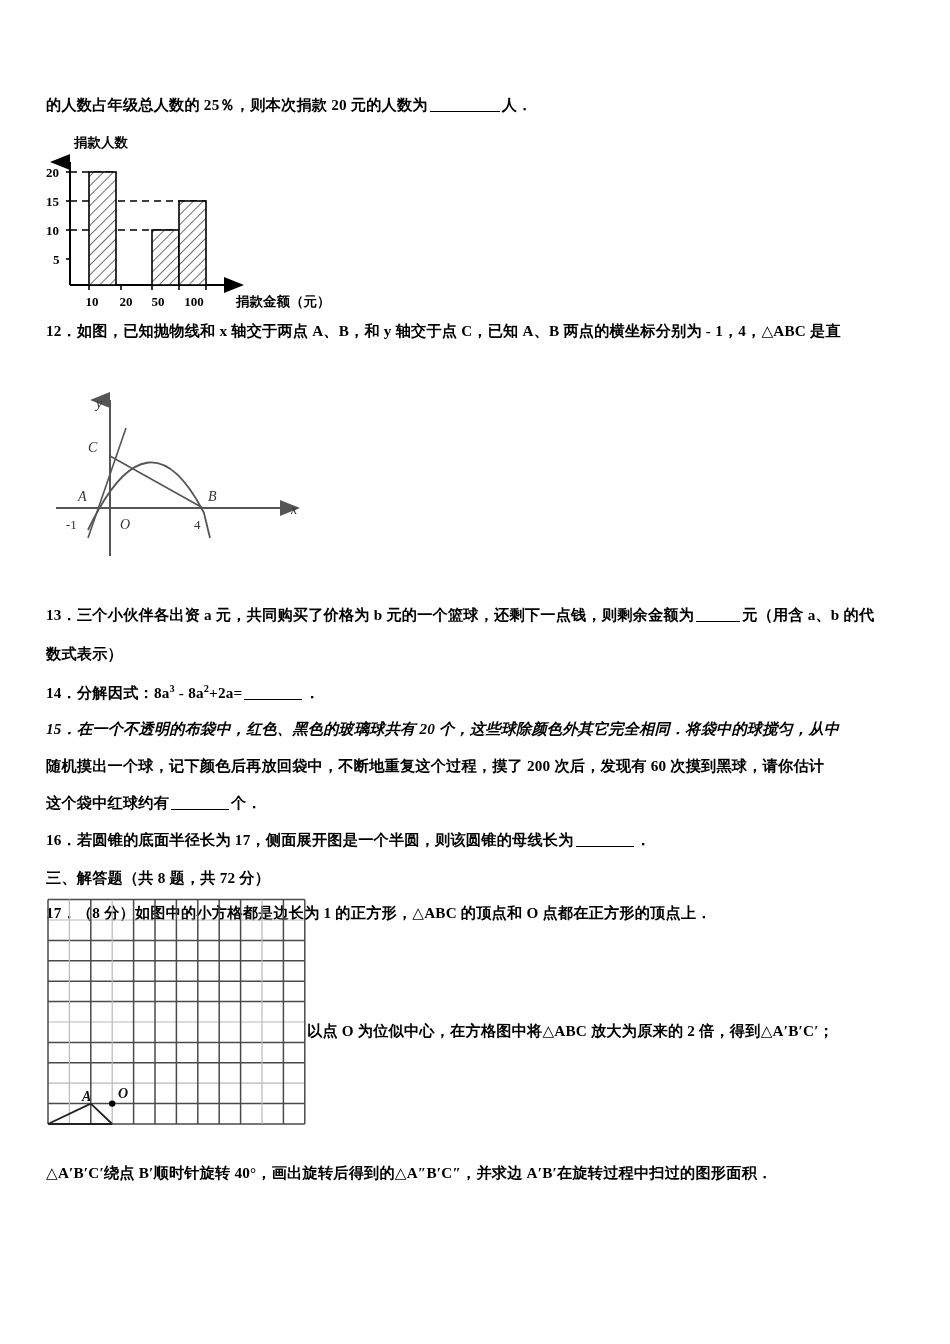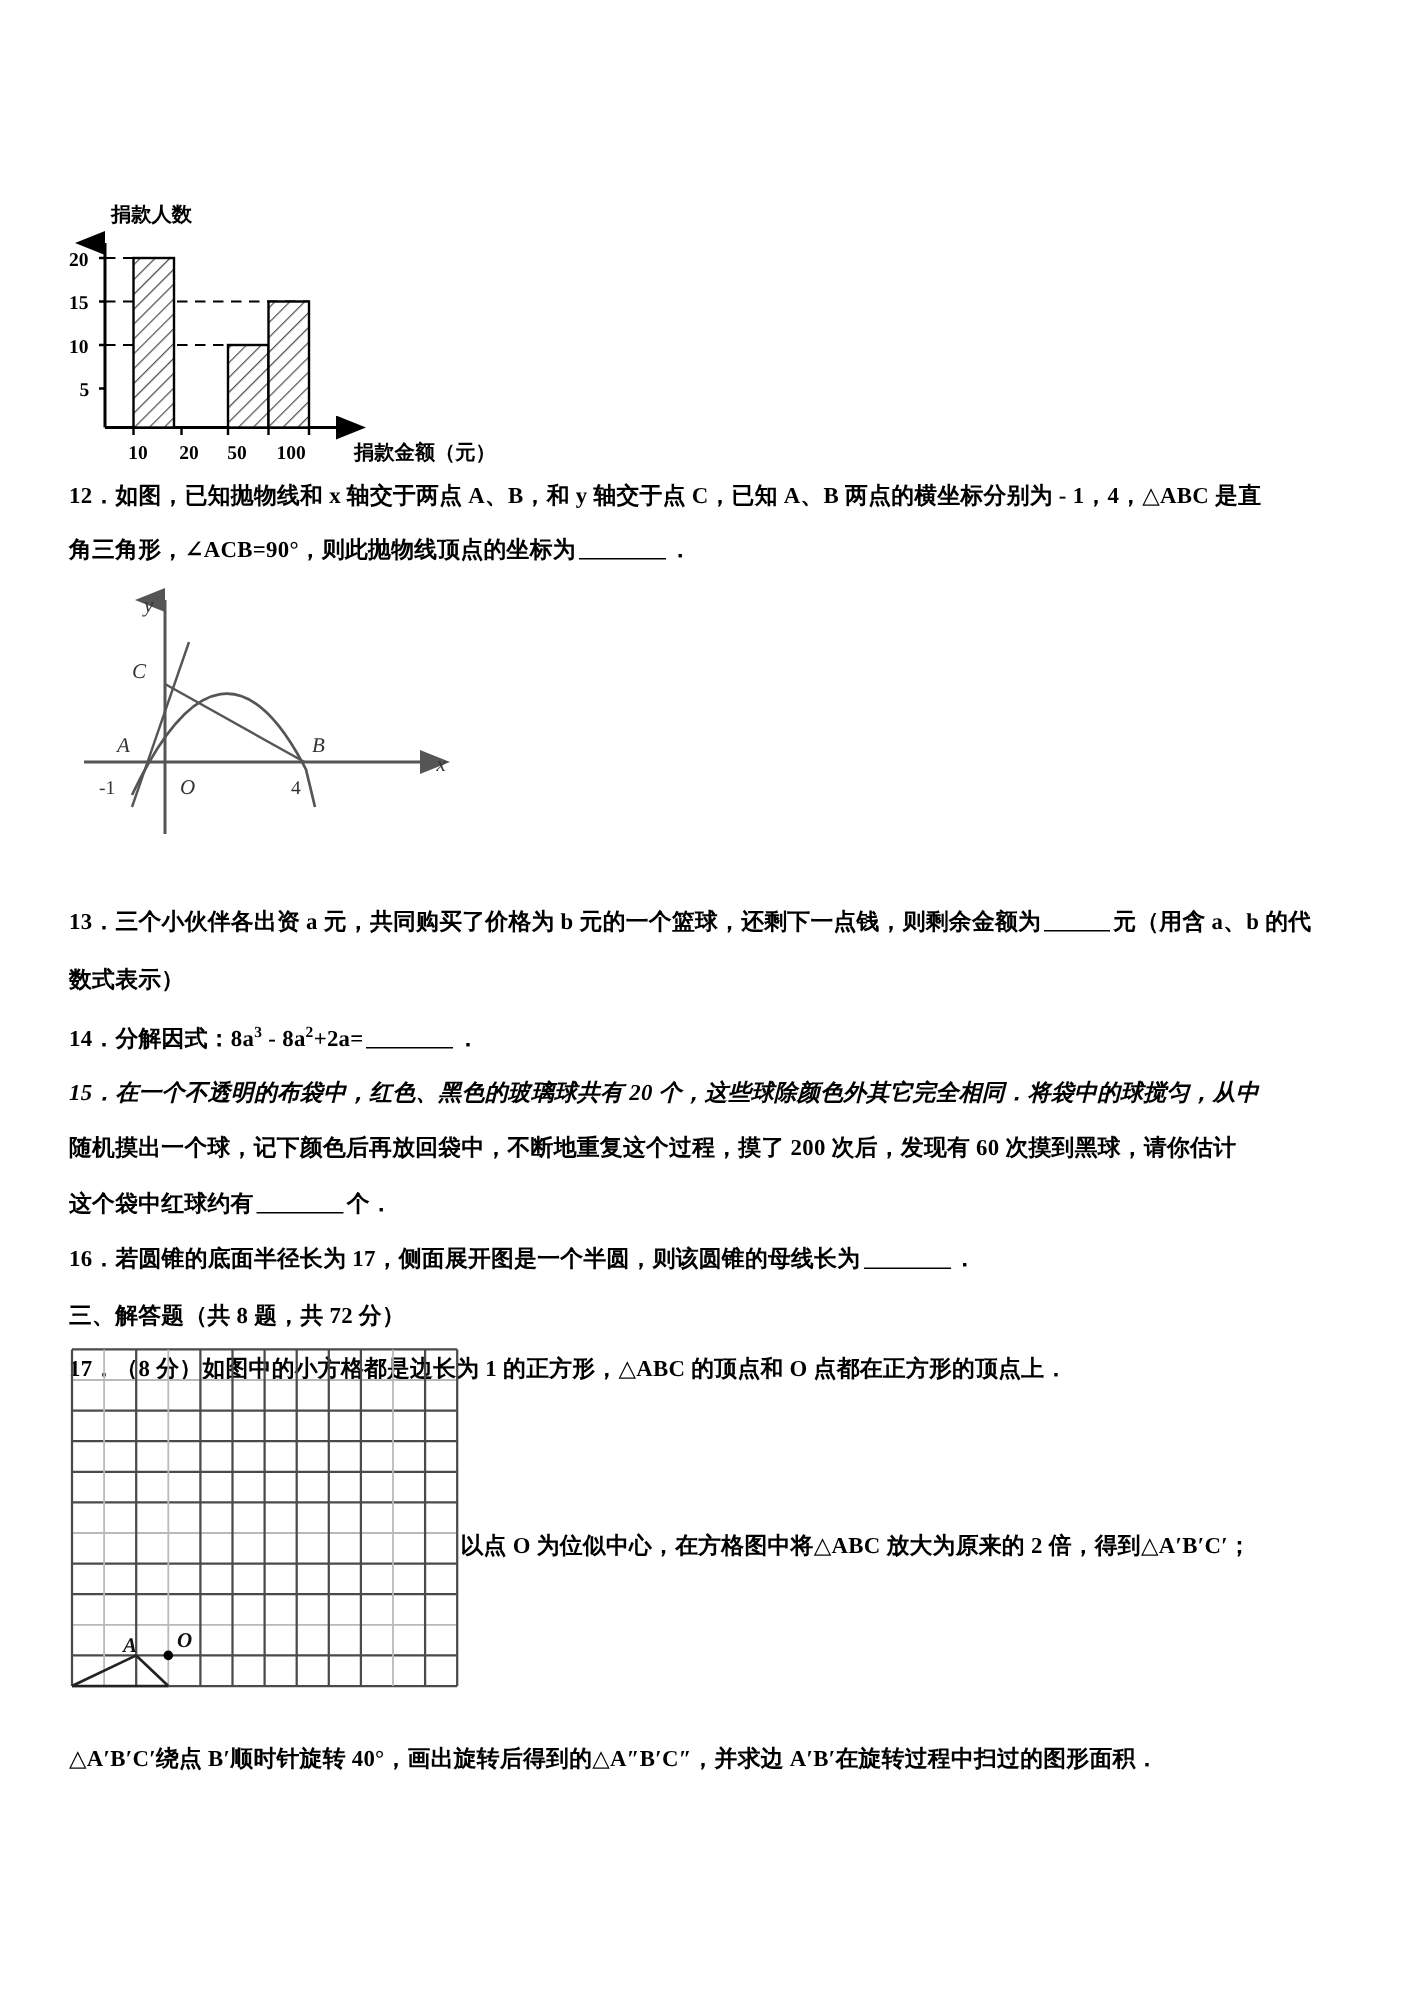--- a/index.html
+++ b/index.html
@@ -42,20 +42,23 @@
   .para-box { position:absolute; left:48px; top:388px; width:270px; height:170px;}
 
   
   .grid-box { position:absolute; left:46px; top:898px; width:262px; height:232px;}
 </style>
 </head>
 <body>
 
 <div class="page">
 
+  <div class="ln" style="left:46px; top:96px;">
+    <span>的人数占年级总人数的 25％，则本次捐款 20 元的人数为</span><span class="blank-long"></span><span>人．</span>
+  </div>
 
   <div class="chart-box">
     <svg class="chart-svg" width="340" height="185" viewBox="0 0 340 185">
       <defs>
         <pattern id="hatch" width="7" height="7" patternTransform="rotate(45)" patternUnits="userSpaceOnUse">
           <rect width="7" height="7" fill="#ffffff"></rect>
           <line x1="0" y1="0" x2="0" y2="7" stroke="#4a4a4a" stroke-width="1.6"></line>
         </pattern>
         <marker id="arrH" markerWidth="10" markerHeight="8" refX="0" refY="4" orient="auto">
           <polygon points="0,0 10,4 0,8" fill="#000"></polygon>
@@ -104,23 +107,20 @@
         <text x="80" y="176">20</text>
         <text x="112" y="176">50</text>
         <text x="148" y="176">100</text>
       </g>
       <text x="190" y="176" font-family="'Liberation Sans',sans-serif" font-size="13.5" font-weight="bold">捐款金额（元）</text>
     </svg>
   </div>
 
   <div class="ln" style="left:46px; top:322px;">
     <span>12．如图，已知抛物线和 x 轴交于两点 A、B，和 y 轴交于点 C，已知 A、B 两点的横坐标分别为 - 1，4，△ABC 是直</span>
-  </div>
-  <div class="ln" style="left:46px; top:358px;">
-    <span>角三角形，∠ACB=90°，则此抛物线顶点的坐标为</span><span class="blank-med"></span><span>．</span>
   </div>
 
   <div class="para-box">
     <svg width="270" height="170" viewBox="0 0 270 170">
       <defs>
         <marker id="arrH2" markerWidth="10" markerHeight="8" refX="0" refY="4" orient="auto">
           <polygon points="0,0 10,4 0,8" fill="#555"></polygon>
         </marker>
         <marker id="arrV2" markerWidth="8" markerHeight="10" refX="4" refY="10" orient="auto">
           <polygon points="0,10 4,0 8,10" fill="#555"></polygon>

